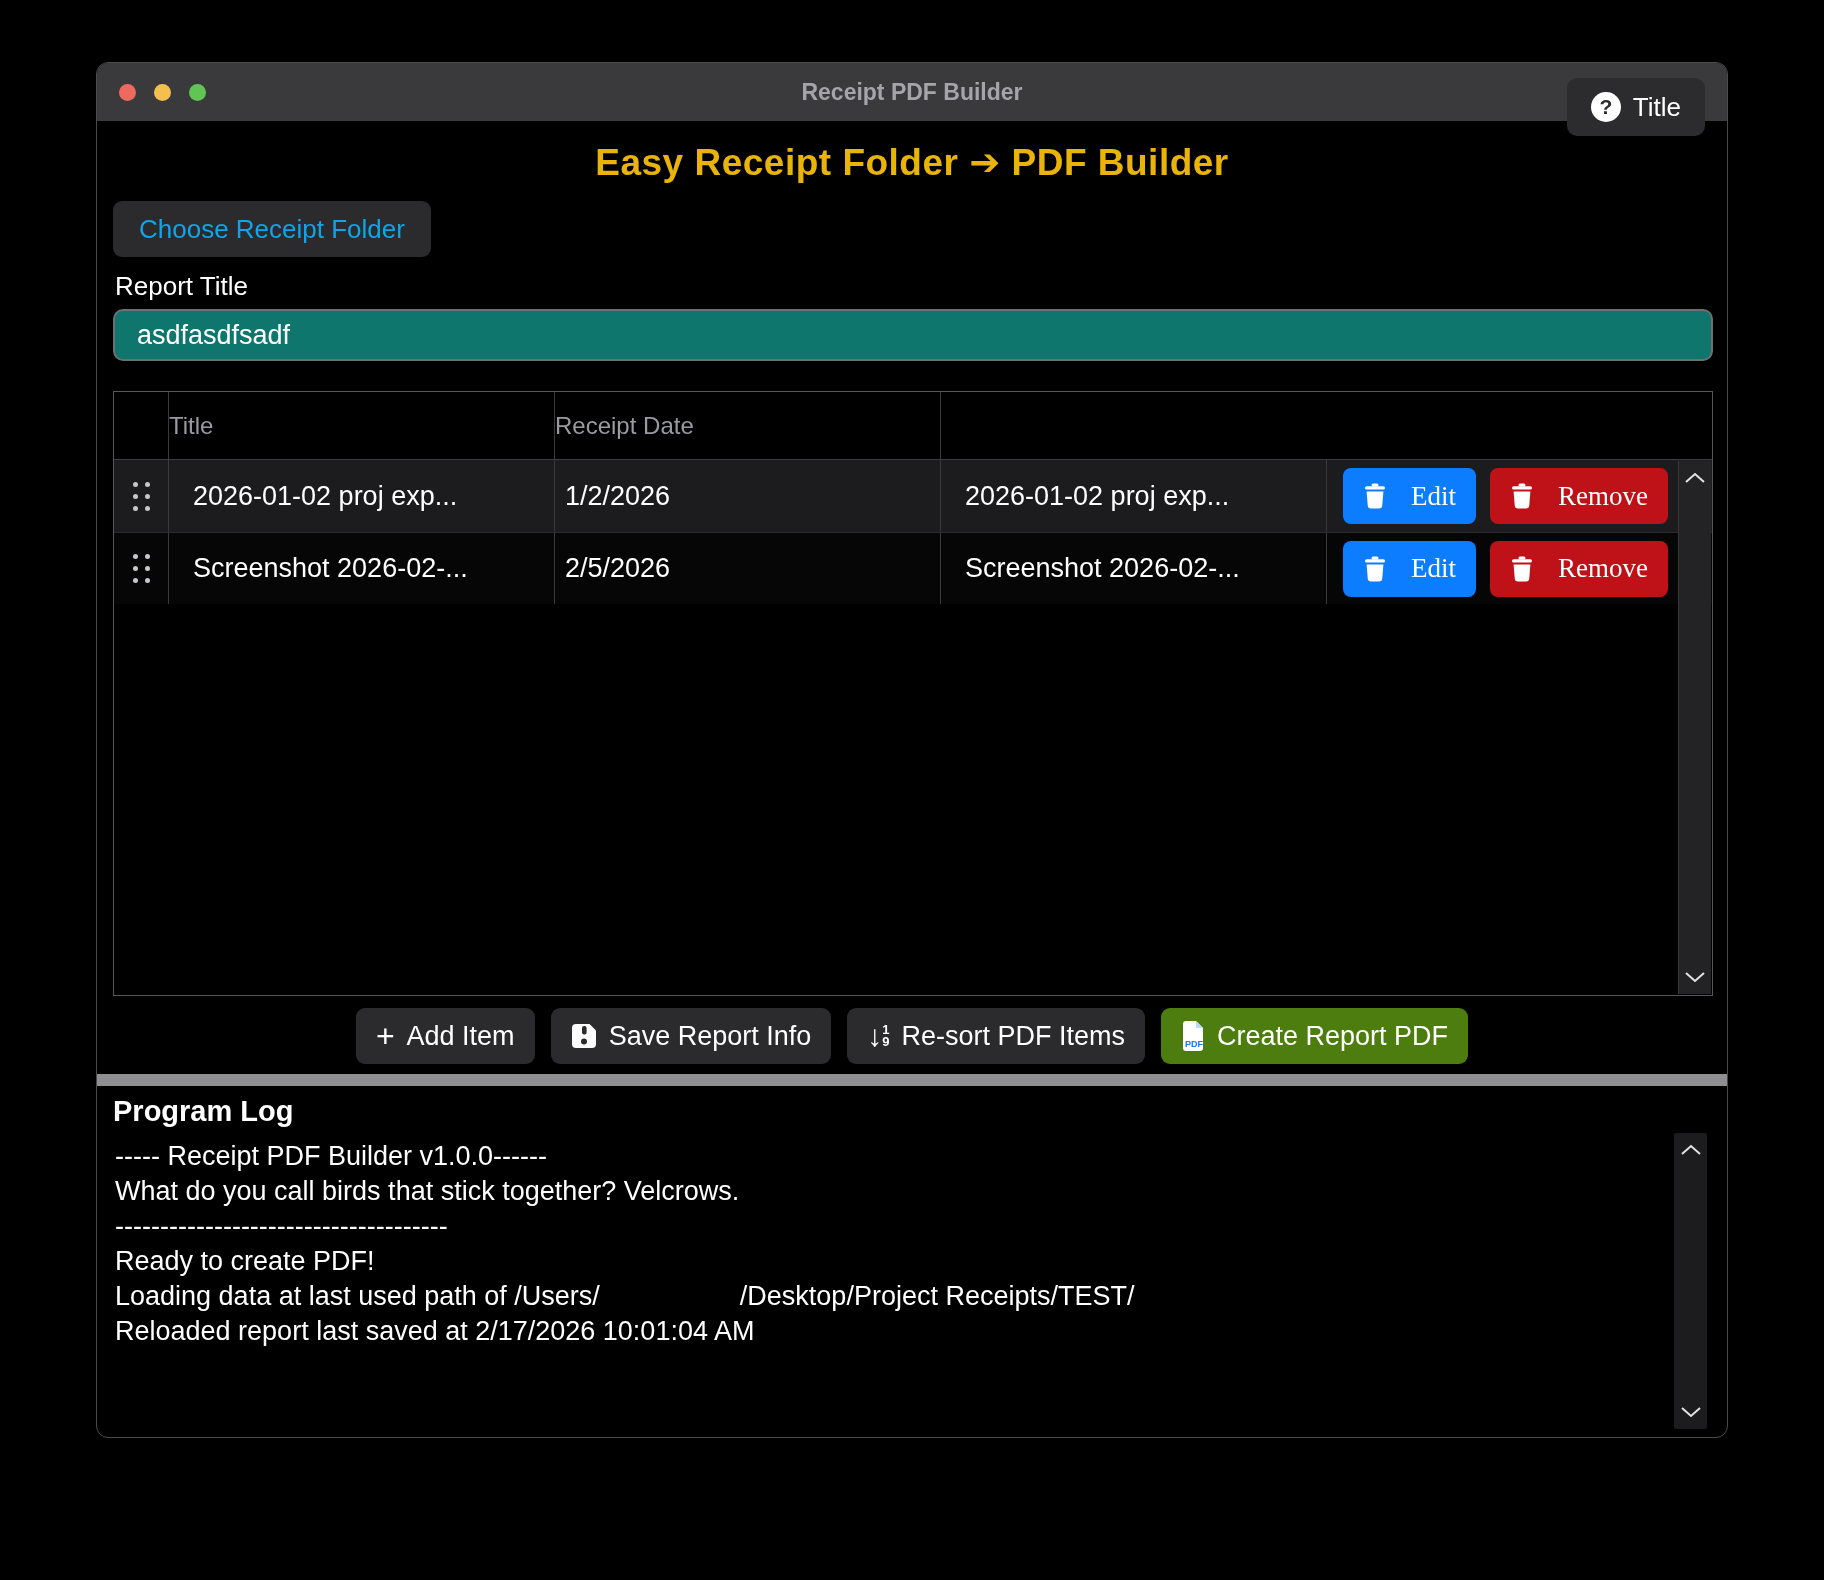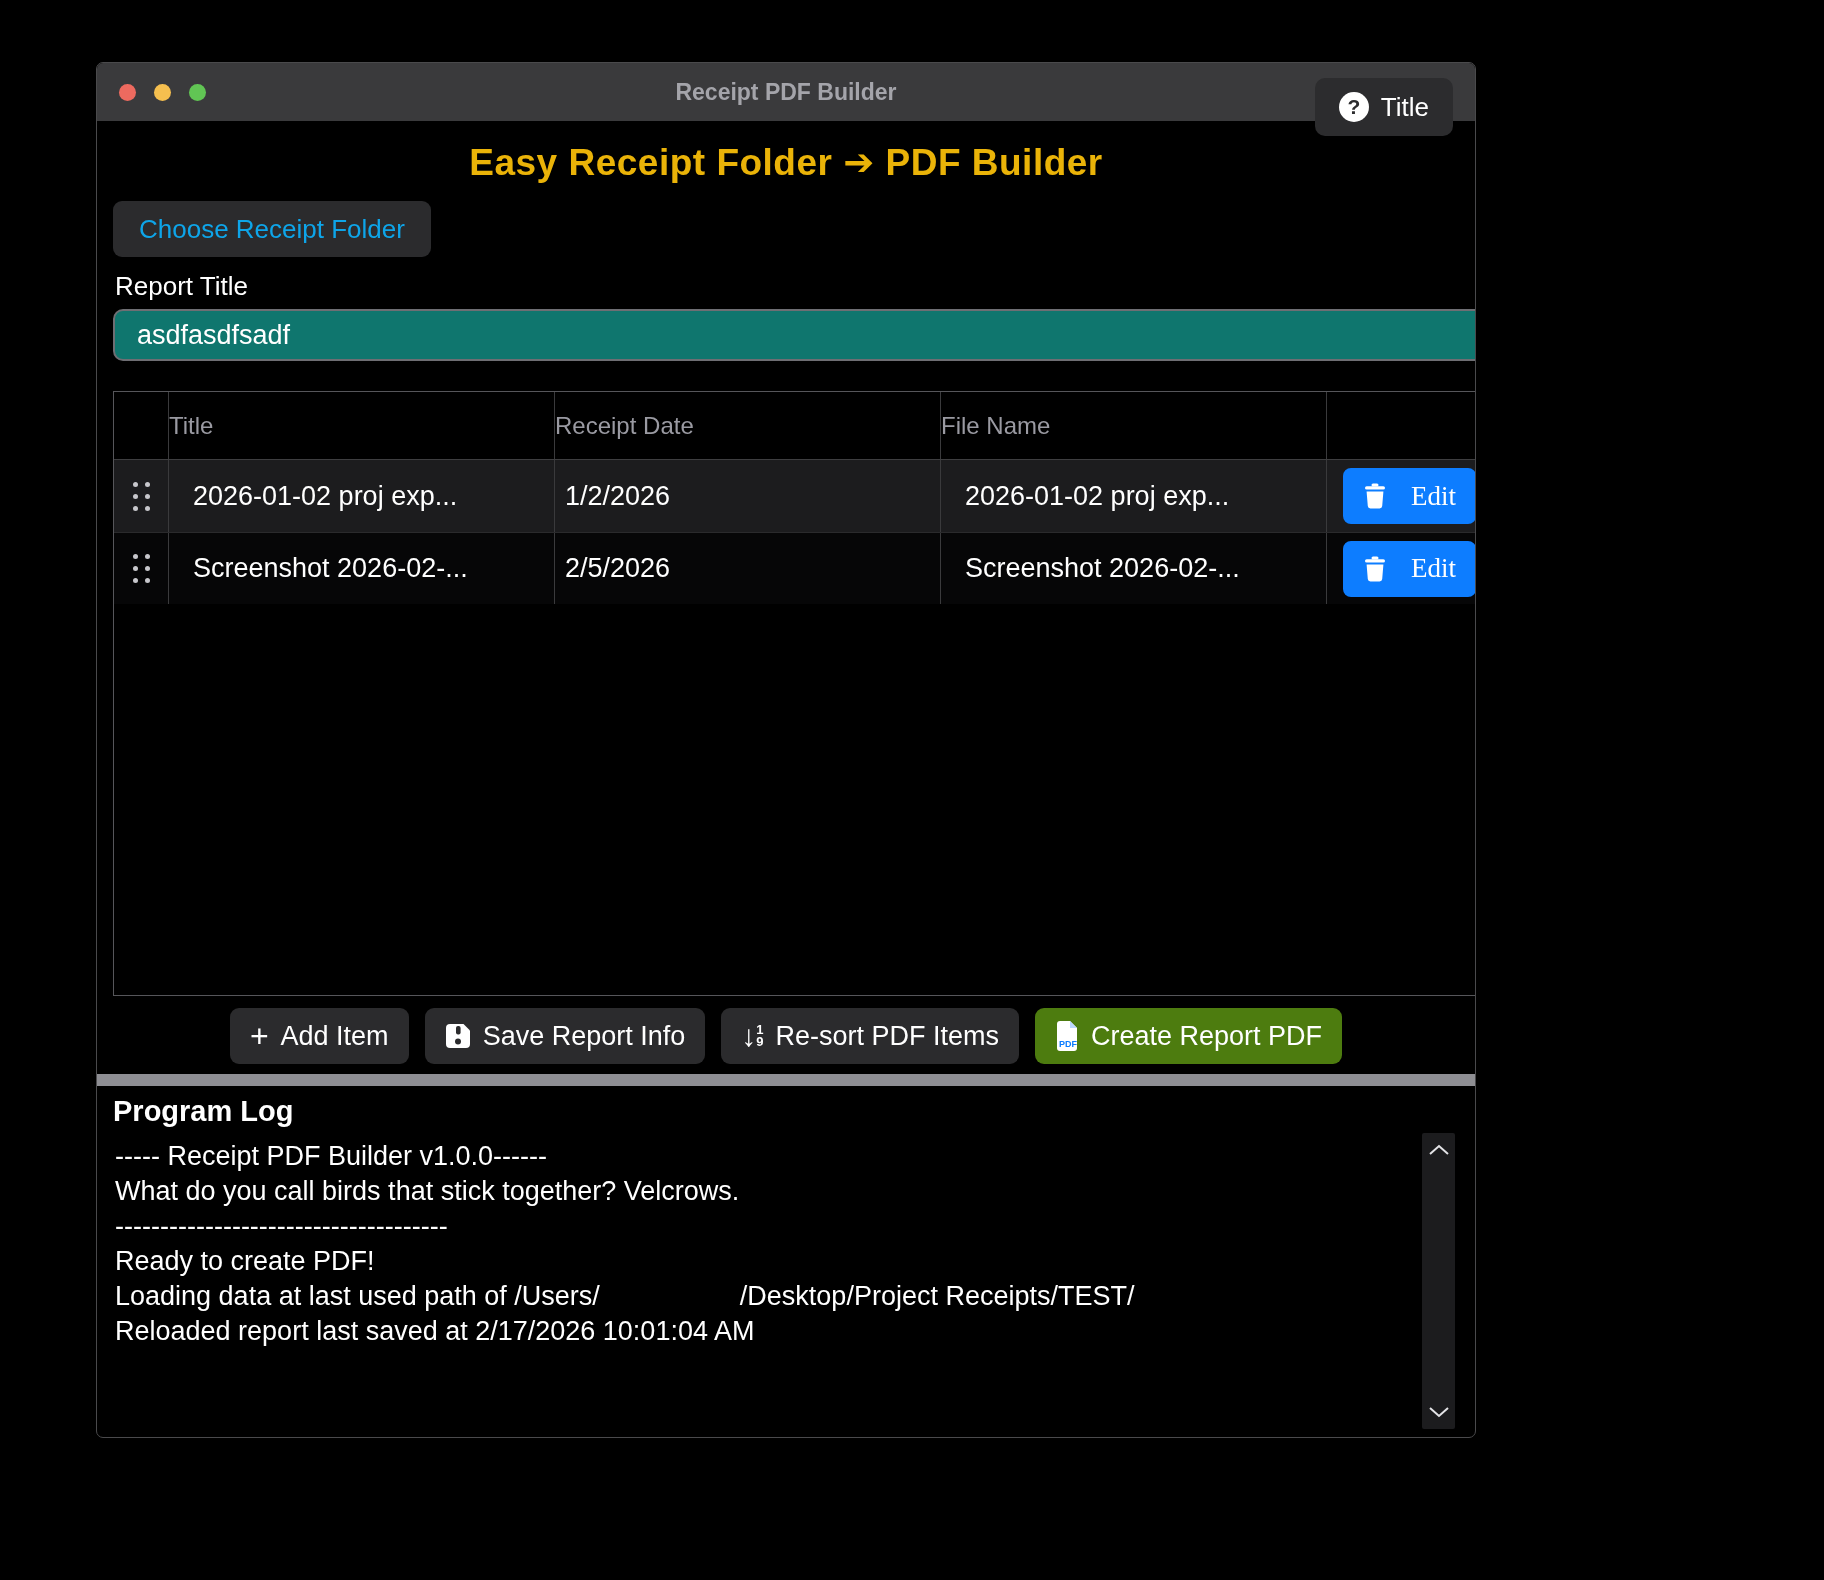--- a/index.html
+++ b/index.html
@@ -1,20 +1,20 @@
 <!DOCTYPE html>
 <html><head>
 <meta charset="utf-8">
 <style>
   * { margin:0; padding:0; box-sizing:border-box; }
   html,body { width:1824px; height:1580px; background:#000; overflow:hidden;
               font-family:"Liberation Sans","DejaVu Sans",sans-serif; }
 
-  .window { position:absolute; left:96px; top:62px; width:1380px; height:1376px;
-            background:#000; border:1px solid #4a4a4c; border-radius:7px; overflow:hidden; }
+  .window { position:absolute; left:96px; top:62px; width:1632px; height:1376px;
+            background:#000; border:1px solid #4a4a4c; border-radius:12px; overflow:hidden; }
 
   
   .titlebar { position:absolute; top:0; left:0; right:0; height:58px; background:#3a3a3c;
               display:flex; align-items:center; justify-content:center; }
   .lights { position:absolute; left:22px; top:0; height:58px; display:flex; align-items:center; gap:18px; }
   .light { width:17px; height:17px; border-radius:50%; }
   .light.red { background:#ed6a5f; } .light.yellow { background:#f5bf4f; } .light.green { background:#61c554; }
   .titlebar-title { color:#a4a4aa; font-size:23px; font-weight:700; }
 
   
@@ -116,21 +116,20 @@
 
   <button class="choose-btn">Choose Receipt Folder</button>
   <div class="report-label">Report Title</div>
   <input class="report-input" type="text" value="asdfasdfsadf" style="">
 
   <div class="table">
     <div class="t-header">
       <div class="hcell"></div>
       <div class="hcell">Title</div>
       <div class="hcell">Receipt Date</div>
-      <div class="hcell">File Name</div>
       <div class="hcell"></div>
     </div>
 
     <div class="t-row odd">
       <div class="cell handle">
         <span class="dots">
             <i></i>
             <i></i>
             <i></i>
             <i></i>

